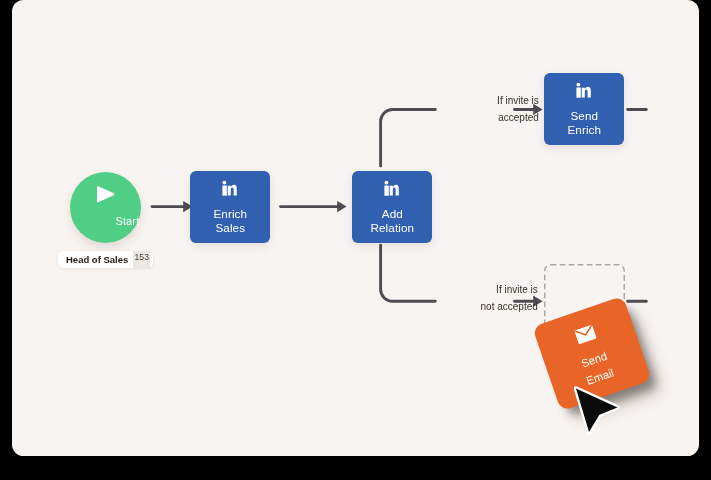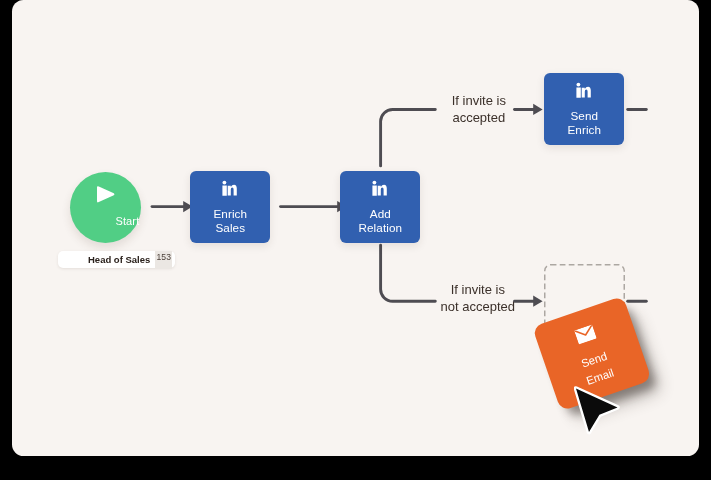--- a/index.html
+++ b/index.html
@@ -10,41 +10,41 @@
 
   
   #start-node{left:57.5px;top:172px;width:71px;height:71px;border-radius:50%;background:#51CE85;
       box-shadow:0 5px 10px rgba(70,50,35,.12);}
   #start-play{left:82.7px;top:183.6px;}
   #start-label{left:56.1px;top:215px;width:71px;text-align:right;color:#ffffff;font-size:11px;letter-spacing:.15px;}
 
   
   #chip{left:46px;top:251px;height:17px;white-space:nowrap;background:#fff;border-radius:5px;display:flex;align-items:center;
         padding:0 3.2px 0 7.7px;box-shadow:0 1px 3px rgba(60,40,30,.10);}
-  #chip-title{font-size:9.5px;font-weight:bold;color:#2A211C;letter-spacing:0px;line-height:11px;margin-left:22px;}
+  #chip-title{font-size:9.5px;font-weight:bold;color:#2A211C;letter-spacing:0px;line-height:11px;}
   #chip-count{margin-left:5px;background:#EBE7E3;border-radius:0;font-size:8.6px;color:#4A3F38;
         line-height:12.6px;height:18px;padding:0 1.3px;}
 
   
   .node{width:80px;height:72px;border-radius:6px;background:#3160B0;box-shadow:0 3px 8px rgba(60,40,30,.10);}
   .node .licon{position:absolute;left:50%;transform:translateX(-50%);top:9.4px;}
   .node .lbl{position:absolute;left:0;top:36px;width:100%;text-align:center;color:#fff;font-size:11.7px;line-height:14.3px;letter-spacing:.1px;}
 
   #enrich{left:178px;top:171px;}
-  #addrel{left:328px;top:171px;}
+  #addrel{left:340px;top:171px;}
   #sendmsg{left:532px;top:73px;}
 
   
   #dropzone{left:531.4px;top:264.2px;width:81px;height:72px;}
 
   
   #wires{left:0;top:0;width:687px;height:453px;}
 
   
-  .blabel{color:#3B302A;font-size:13px;line-height:16.4px;text-align:center;}
+  .blabel{color:#3B302A;font-size:10px;line-height:16.4px;text-align:right;}
   #lbl-yes{left:406.5px;top:93.3px;width:120px;}
   #lbl-no{left:405.5px;top:282.4px;width:120px;}
 
   
   #dragcard{left:532px;top:309px;width:96px;height:89px;border-radius:10px;background:#E96527;
      transform:rotate(-19deg);box-shadow:5px 10px 9px -2px rgba(52,44,38,.42), 9px 17px 16px -4px rgba(52,44,38,.30);}
   #dragcard .env{position:absolute;left:50%;margin-left:0px;transform:translateX(-50%);top:17.3px;}
   #dragcard .lbl{position:absolute;left:0;top:43.3px;width:100%;text-align:center;color:#fff;font-size:11.3px;line-height:17.5px;}
 
   

